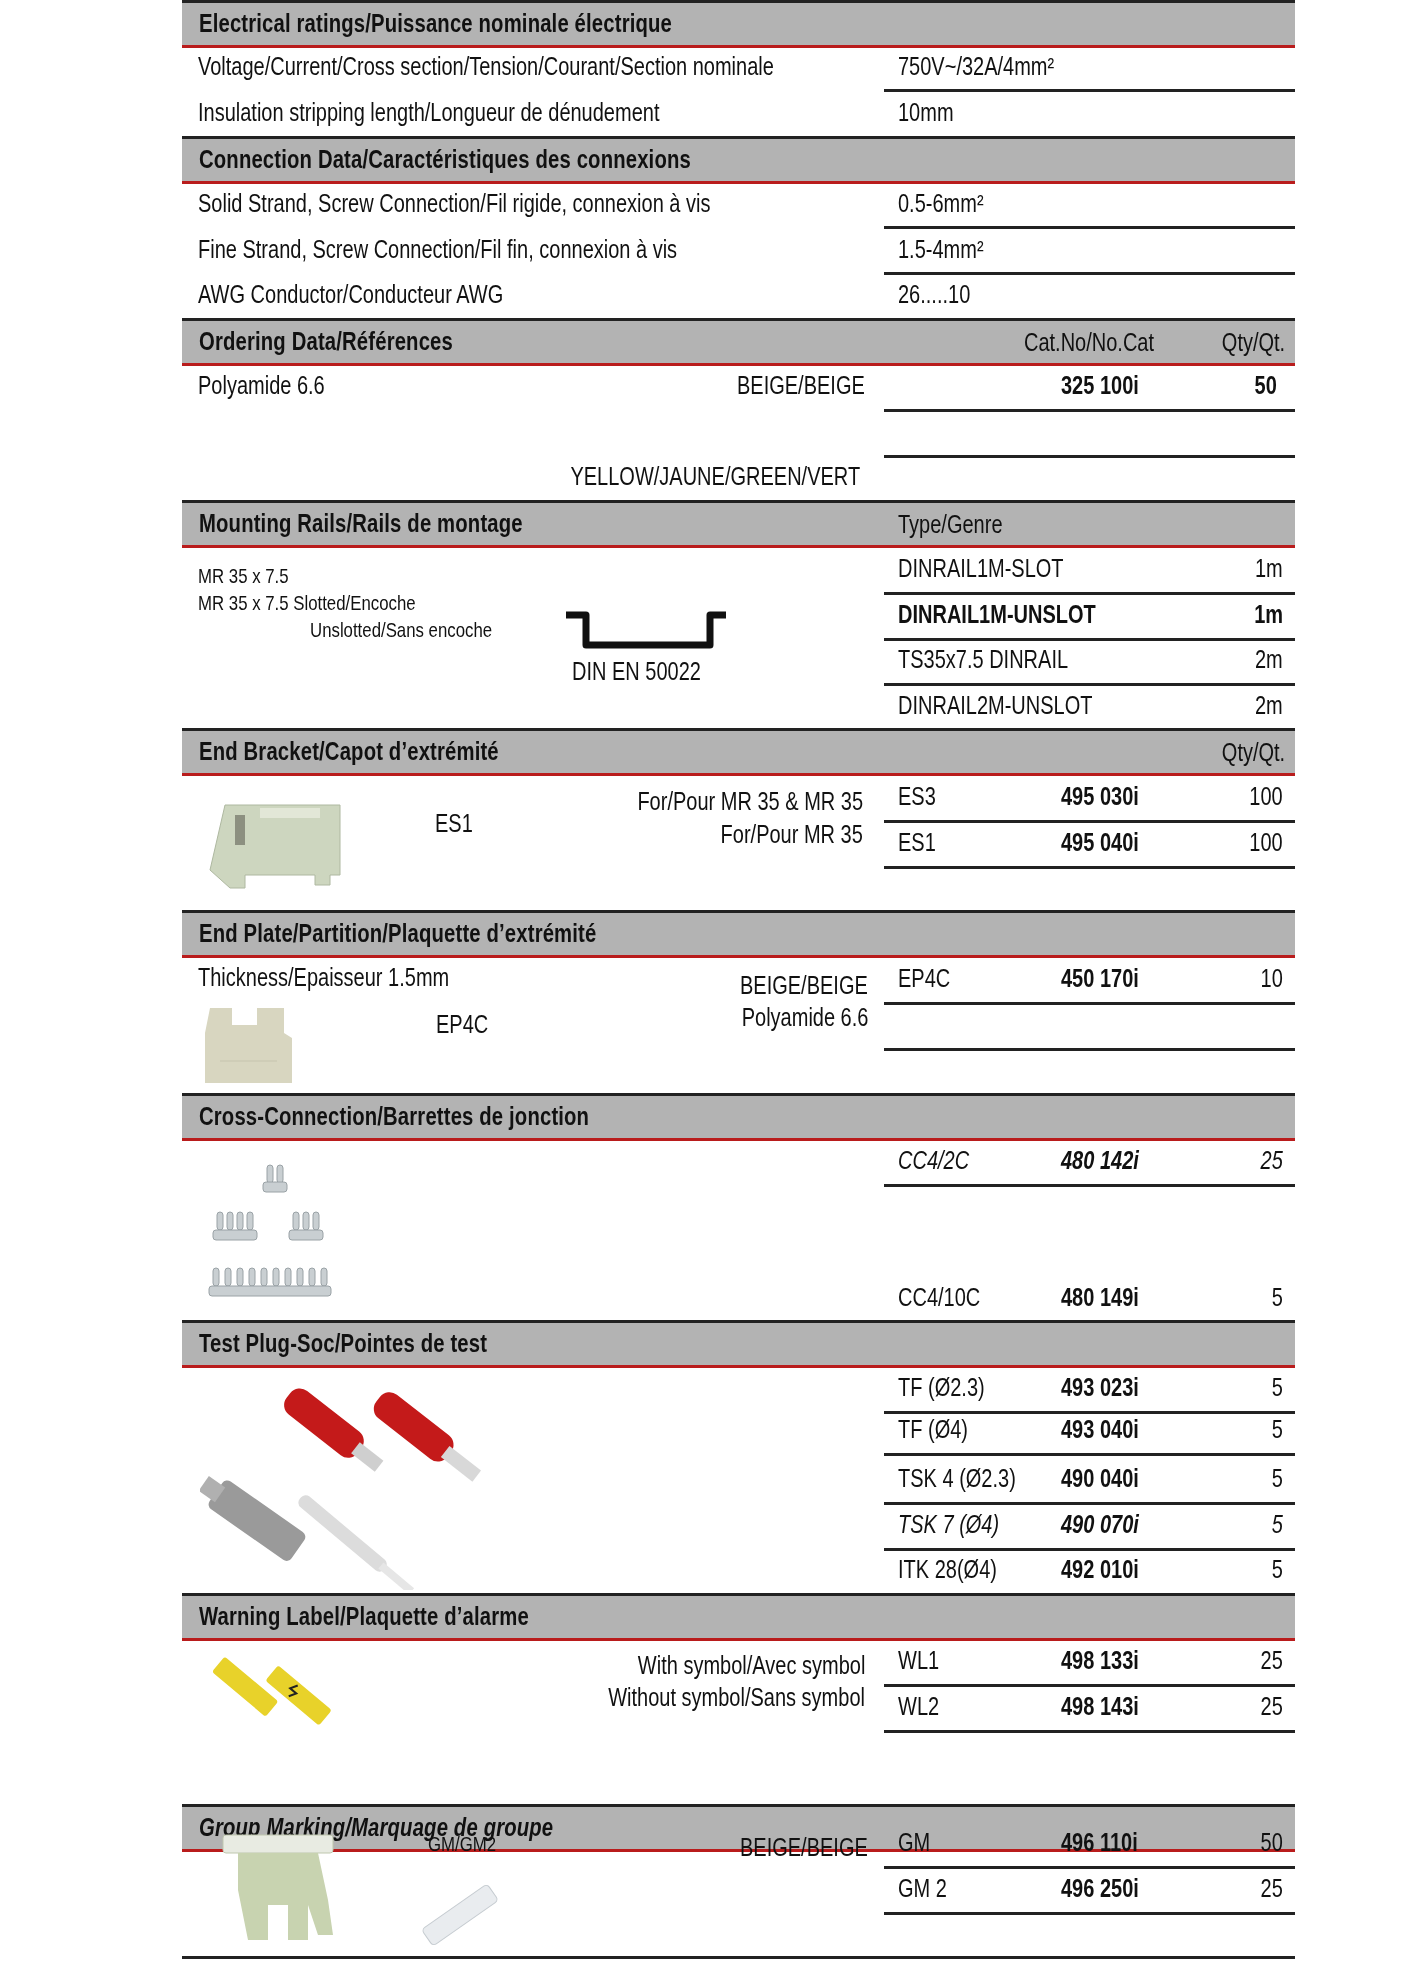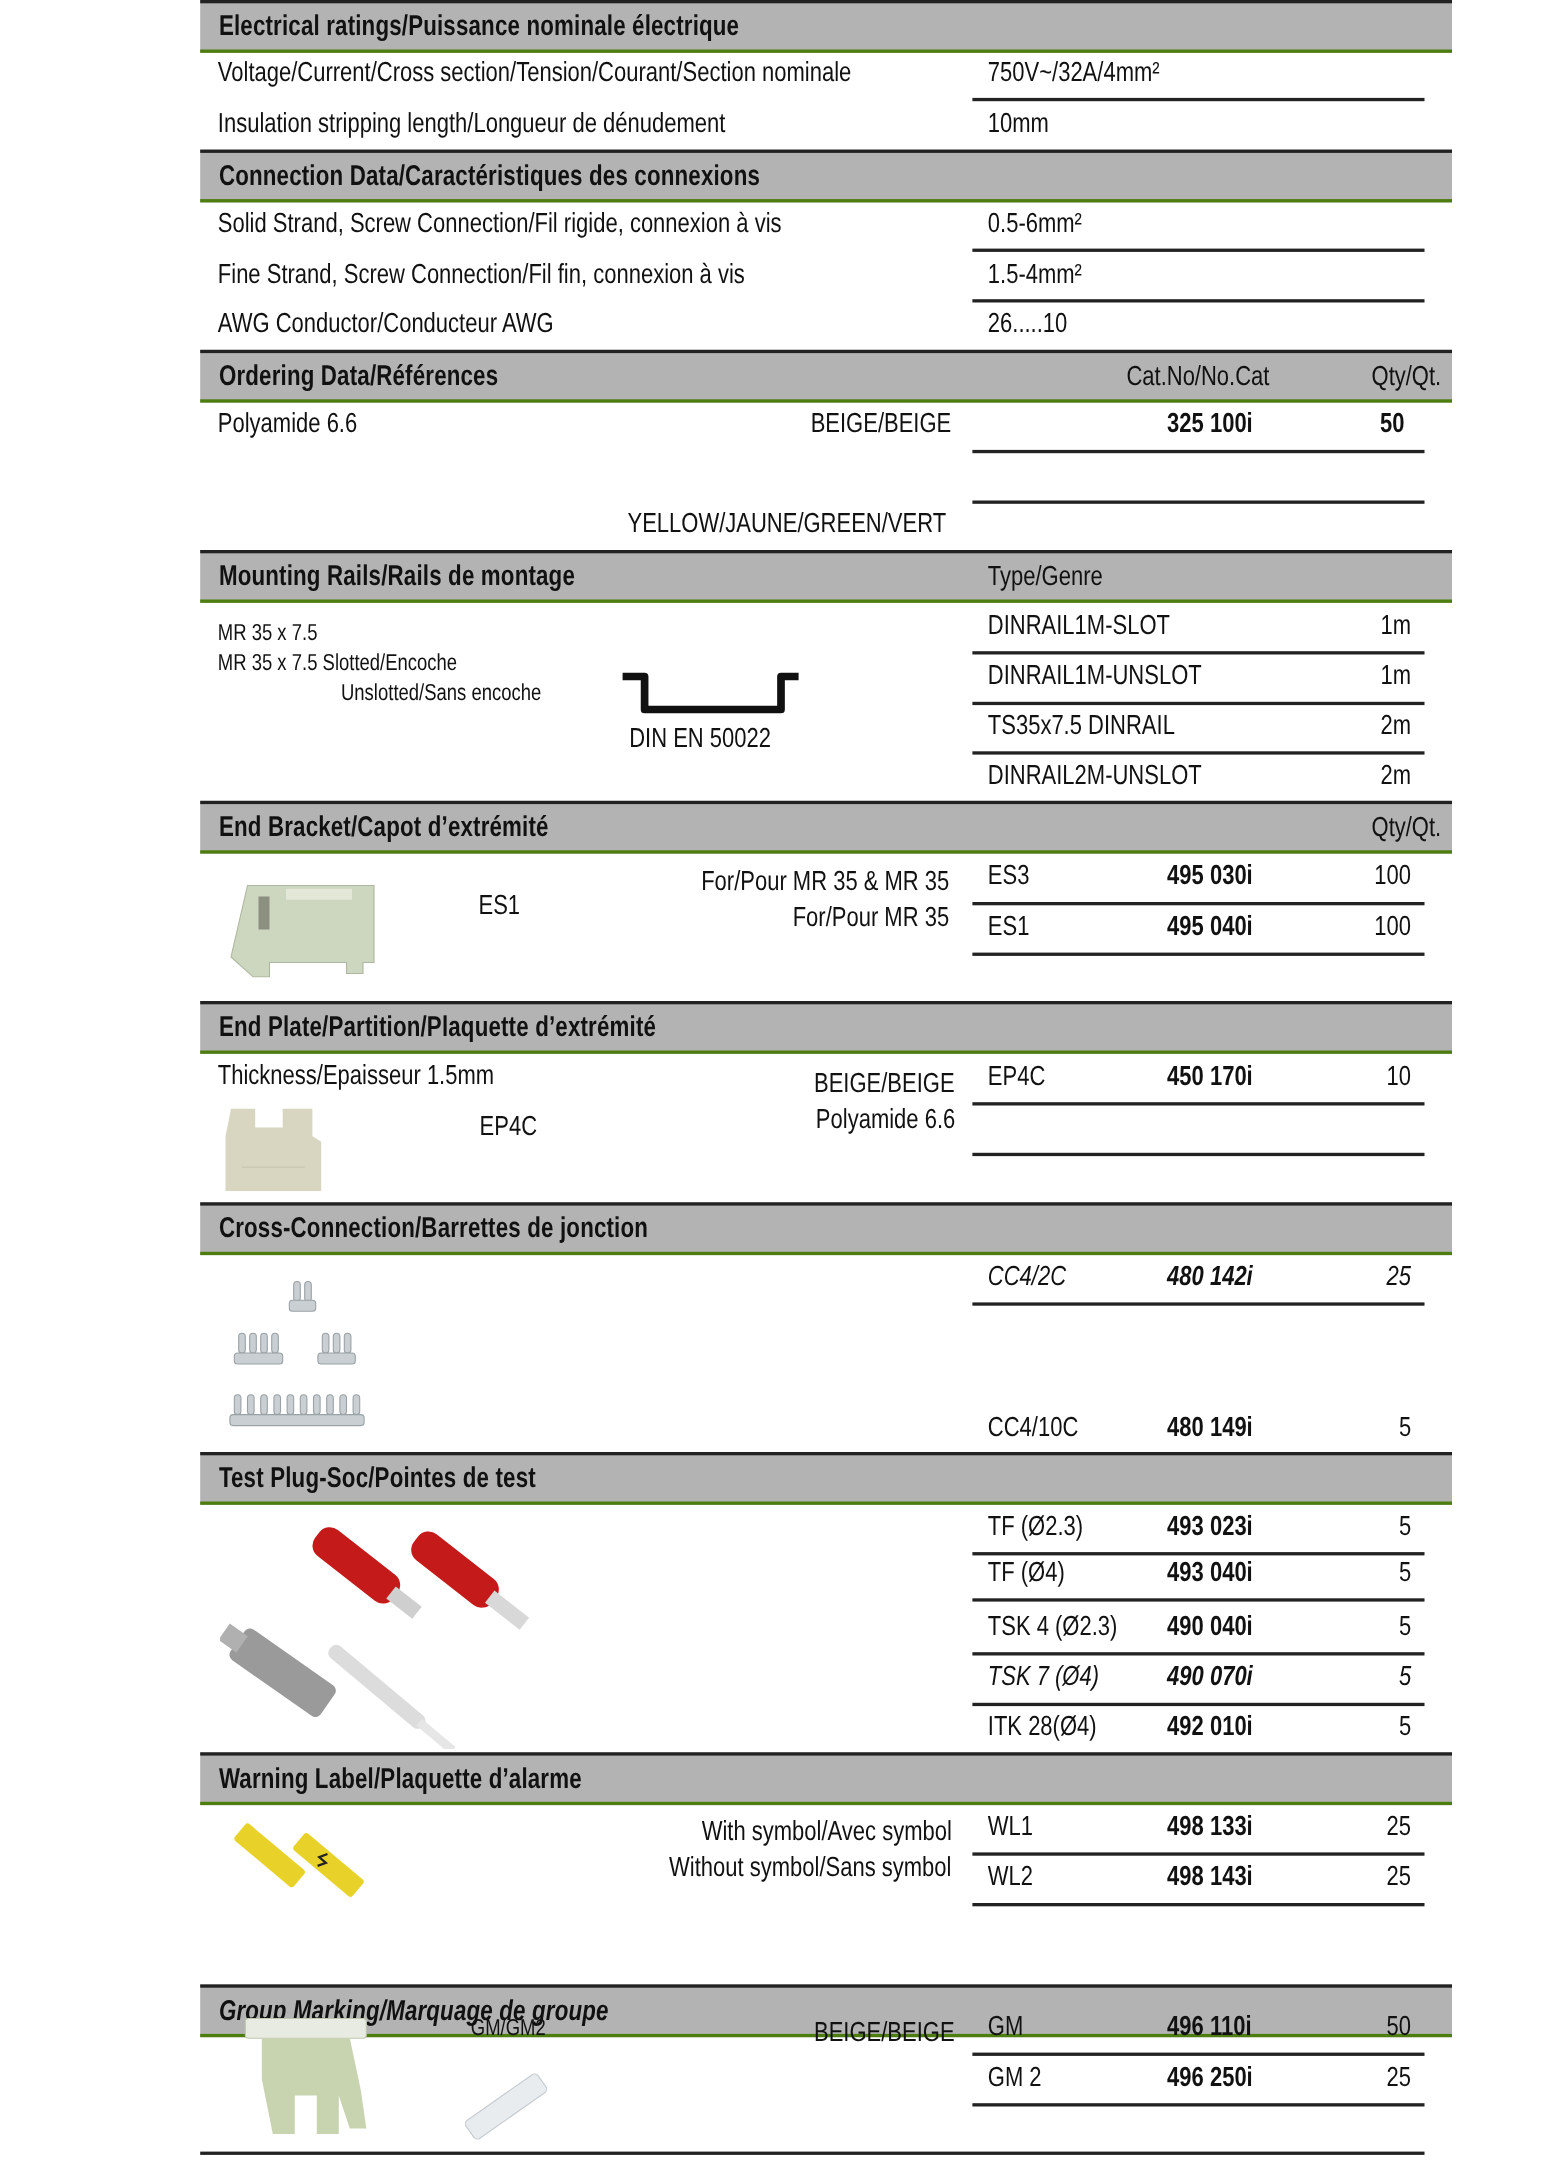--- a/index.html
+++ b/index.html
@@ -1,19 +1,19 @@
 <!DOCTYPE html>
 <html><head>
 <meta charset="utf-8">
 <style>
   html, body { margin:0; padding:0; background:#ffffff; }
   body { width:1425px; height:1967px; position:relative; overflow:hidden;
          font-family:"Liberation Sans", "DejaVu Sans", sans-serif; color:#111; }
   .hdr { position:absolute; left:182px; width:1113px; height:42px; background:#b3b3b3;
-         border-top:3px solid #222; border-bottom:3px solid #4d7c0f;padding-left:25px; }
+         border-top:3px solid #222; border-bottom:3px solid #b91c1c; }
   .hdr-title { position:absolute; left:17px; top:5px; font-size:26px; font-weight:bold;
          transform:scaleX(0.78); transform-origin:left center; white-space:nowrap; letter-spacing:0.2px; }
   .hdr-col { position:absolute; top:7px; font-size:25px; transform:scaleX(0.8); white-space:nowrap; }
   .txt { position:absolute; font-size:25px; white-space:nowrap; transform:scaleX(0.8); transform-origin:left center; }
   .txt.r { transform-origin:right center; text-align:right; }
   .sm { font-size:21px; }
   .bold { font-weight:bold; }
   .rule { position:absolute; height:3px; background:#222; }
   .rtable { position:absolute; left:884px; width:411px; }
   .rrow { position:absolute; left:0; width:411px; height:45px; border-bottom:3px solid #222; }
@@ -69,21 +69,21 @@
 <span class="txt sm" style="left:310px; top:618px;">Unslotted/Sans encoche</span>
 <svg class="img" style="left:560px; top:605px;" width="170" height="60" viewBox="0 0 170 60">
   <path d="M6 10 H26 V40 H150 V10 H166" fill="none" stroke="#111" stroke-width="7" stroke-linejoin="round"></path>
 </svg>
 <span class="txt" style="left:572px; top:657px;">DIN EN 50022</span>
 <div class="rtable" style="top:547px; height:182px;">
   <div class="rrow" style="top:0px;">
     <span class="c-type">DINRAIL1M-SLOT</span>
     <span class="c-qty">1m</span>
   </div>
-  <div class="rrow" style="top:45.5px;">
+  <div class="rrow" style="top:45.5px;font-weight:bold;">
     <span class="c-type">DINRAIL1M-UNSLOT</span>
     <span class="c-qty">1m</span>
   </div>
   <div class="rrow" style="top:91px;">
     <span class="c-type">TS35x7.5 DINRAIL</span>
     <span class="c-qty">2m</span>
   </div>
   <div class="rrow nob" style="top:136.5px;">
     <span class="c-type">DINRAIL2M-UNSLOT</span>
     <span class="c-qty">2m</span>

